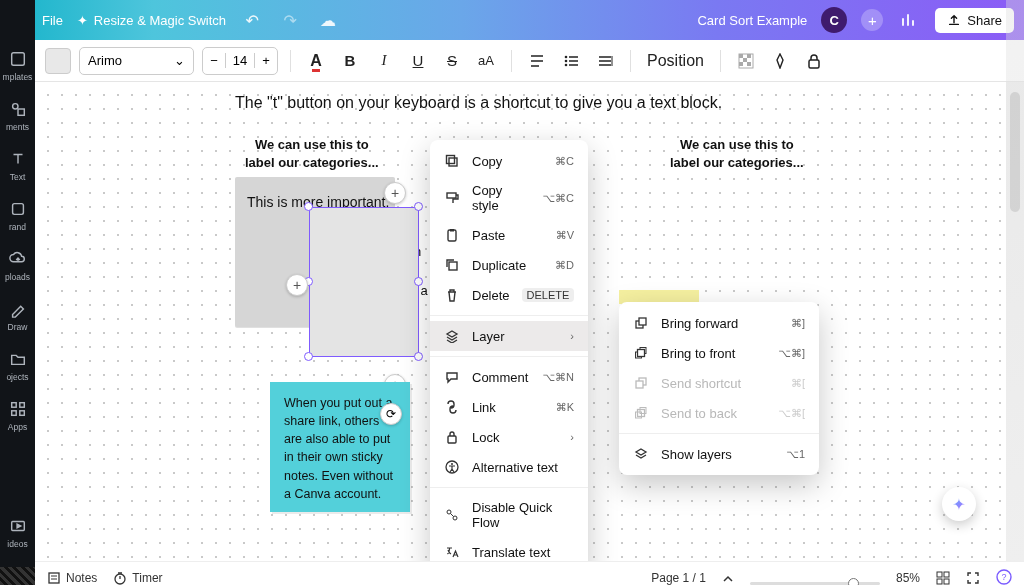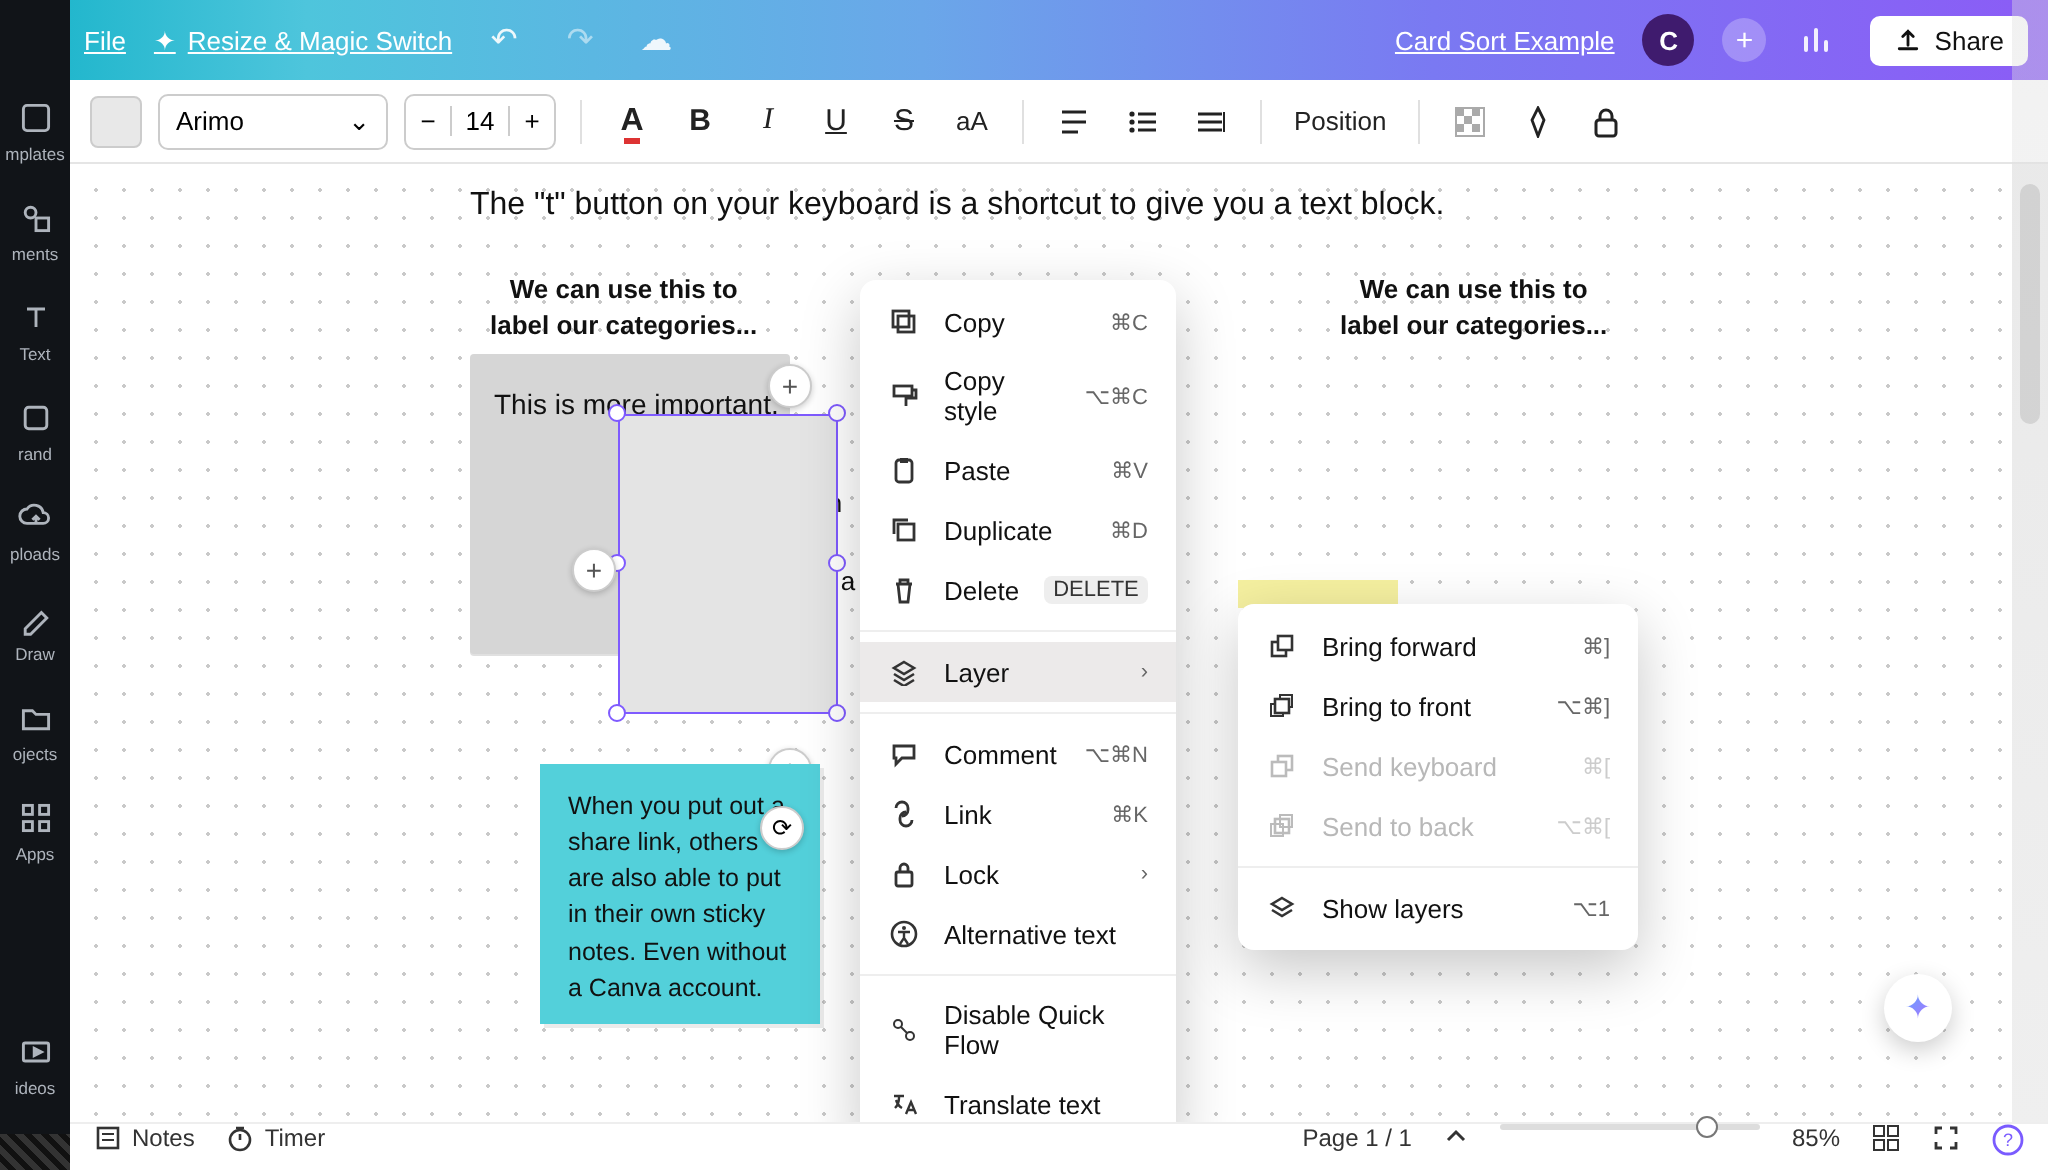--- a/index.html
+++ b/index.html
@@ -5,21 +5,21 @@
   * { box-sizing: border-box; margin: 0; padding: 0; font-family: -apple-system, BlinkMacSystemFont, "Segoe UI", Arial, sans-serif; }
   html, body { width: 1024px; height: 585px; overflow: hidden; background:#fff; }
   
   .header {
     height: 40px;
     background: linear-gradient(90deg,#16b3c9 0%, #4ec5dc 15%, #6aa7e9 45%, #7a79f2 70%, #8b5cf6 100%);
     display:flex; align-items:center; color:#fff; padding:0 10px; gap:14px; font-size:13px;
   }
   .hamburger { width:18px; display:flex; flex-direction:column; gap:3px; cursor:pointer; }
   .hamburger span { height:2px; background:#fff; border-radius:1px; }
-  .hdr-item { display:flex; align-items:center; gap:6px; cursor:pointer;text-decoration:underline;}
+  .hdr-item { display:flex; align-items:center; gap:6px; cursor:pointer;}
   .hdr-divider { flex:1; }
   .hdr-icon { width:24px; height:24px; display:flex; align-items:center; justify-content:center; font-size:16px; opacity:.9;}
   .avatar { width:26px; height:26px; border-radius:50%; background:#3f1b6e; color:#fff; display:flex; align-items:center; justify-content:center; font-weight:600; font-size:13px;}
   .plus-badge { width:22px; height:22px; border-radius:50%; background:rgba(255,255,255,.25); display:flex; align-items:center; justify-content:center; font-size:15px;}
   .share-btn { background:#fff; color:#111; border-radius:5px; padding:5px 12px; display:flex; align-items:center; gap:6px; font-weight:500; font-size:13px;}
   
   .toolbar {
     position:absolute; top:40px; left:35px; right:0; height:42px;
     background:#fff; border-bottom:1px solid #e5e5e5; display:flex; align-items:center; padding:0 10px; gap:8px; font-size:13px;
   }
@@ -68,21 +68,21 @@
   .ctx-row.disabled { color:#b8b8b8; cursor:default;}
   .ctx-row .ic { width:16px; height:16px; flex:none; display:flex; align-items:center; justify-content:center;}
   .ctx-row .lab { flex:1; }
   .ctx-row .sc { font-size:11px; color:#666; }
   .ctx-row .sc.pill { background:#eee; border-radius:4px; padding:1px 5px; color:#333;}
   .ctx-sep { height:1px; background:#eee; margin:5px 0;}
   .submenu { width:200px; }
   
   .bottombar {
     position:absolute; left:35px; right:0; bottom:0; height:24px; background:#fff; border-top:1px solid #eee;
-    display:flex; align-items:flex-start; padding:0 12px; font-size:12px; gap:16px; color:#333;
+    display:flex; align-items:flex-end; padding:0 12px; font-size:12px; gap:16px; color:#333;
   }
   .bb-item { display:flex; align-items:center; gap:5px; cursor:pointer;}
   .bb-spacer { flex:1;}
   .zoom-track { width:130px; height:3px; background:#ddd; border-radius:2px; position:relative;}
   .zoom-thumb { position:absolute; top:-4px; width:11px; height:11px; background:#fff; border:1px solid #777; border-radius:50%;}
   
   .right-scroll { position:absolute; top:82px; right:0; bottom:24px; width:18px; background:#f0f0f0;}
   .right-scroll .thumb { position:absolute; left:4px; right:4px; top:10px; height:120px; background:#c9c9c9; border-radius:5px;}
   
   .peek { position:absolute; top:0; right:0; bottom:0; width:18px; background:linear-gradient(#ddd,#eee); opacity:.4;}
@@ -160,21 +160,21 @@
         <path d="M6 3h9M6 7h9M6 11h9" stroke="#222" stroke-width="1.6"></path>
       </svg>
     </div>
   <div class="tb-btn">
       <svg width="16" height="14">
         <path d="M2 3h12M2 7h12M2 11h12" stroke="#222" stroke-width="1.6"></path>
         <path d="M15 2v10" stroke="#222" stroke-width="1"></path>
       </svg>
     </div>
   <div class="tb-sep"></div>
-  <div class="tb-btn" style="width:auto;padding:0 4px;font-size:13px">Position</div>
+  <div class="tb-btn" style="width:auto;padding:0 4px;font-size:16px">Position</div>
   <div class="tb-sep"></div>
   <div class="tb-btn">
       <svg width="16" height="16">
         <rect x="1" y="1" width="14" height="14" fill="none" stroke="#aaa"></rect>
         <rect x="1" y="1" width="4" height="4" fill="#aaa"></rect>
         <rect x="9" y="1" width="4" height="4" fill="#aaa"></rect>
         <rect x="5" y="5" width="4" height="4" fill="#aaa"></rect>
         <rect x="1" y="9" width="4" height="4" fill="#aaa"></rect>
         <rect x="9" y="9" width="4" height="4" fill="#aaa"></rect>
       </svg>
@@ -442,21 +442,21 @@
       <span class="lab">Bring to front</span>
       <span class="sc">⌥⌘]</span>
     </div>
     <div class="ctx-row disabled">
       <span class="ic">
           <svg width="14" height="14">
             <rect x="5" y="2" width="7" height="7" stroke="#bbb" fill="none" stroke-width="1.3"></rect>
             <rect x="2" y="5" width="7" height="7" fill="#fff" stroke="#bbb" stroke-width="1.3"></rect>
           </svg>
         </span>
-      <span class="lab">Send keyboard</span>
+      <span class="lab">Send shortcut</span>
       <span class="sc" style="color:#ccc">⌘[</span>
     </div>
     <div class="ctx-row disabled">
       <span class="ic">
           <svg width="14" height="14">
             <rect x="3.5" y="3.5" width="7" height="7" stroke="#bbb" fill="none" stroke-width="1.3"></rect>
             <rect x="1.5" y="6" width="6" height="6" stroke="#bbb" fill="none"></rect>
             <rect x="6" y="1.5" width="6" height="6" stroke="#bbb" fill="none"></rect>
           </svg>
         </span>

